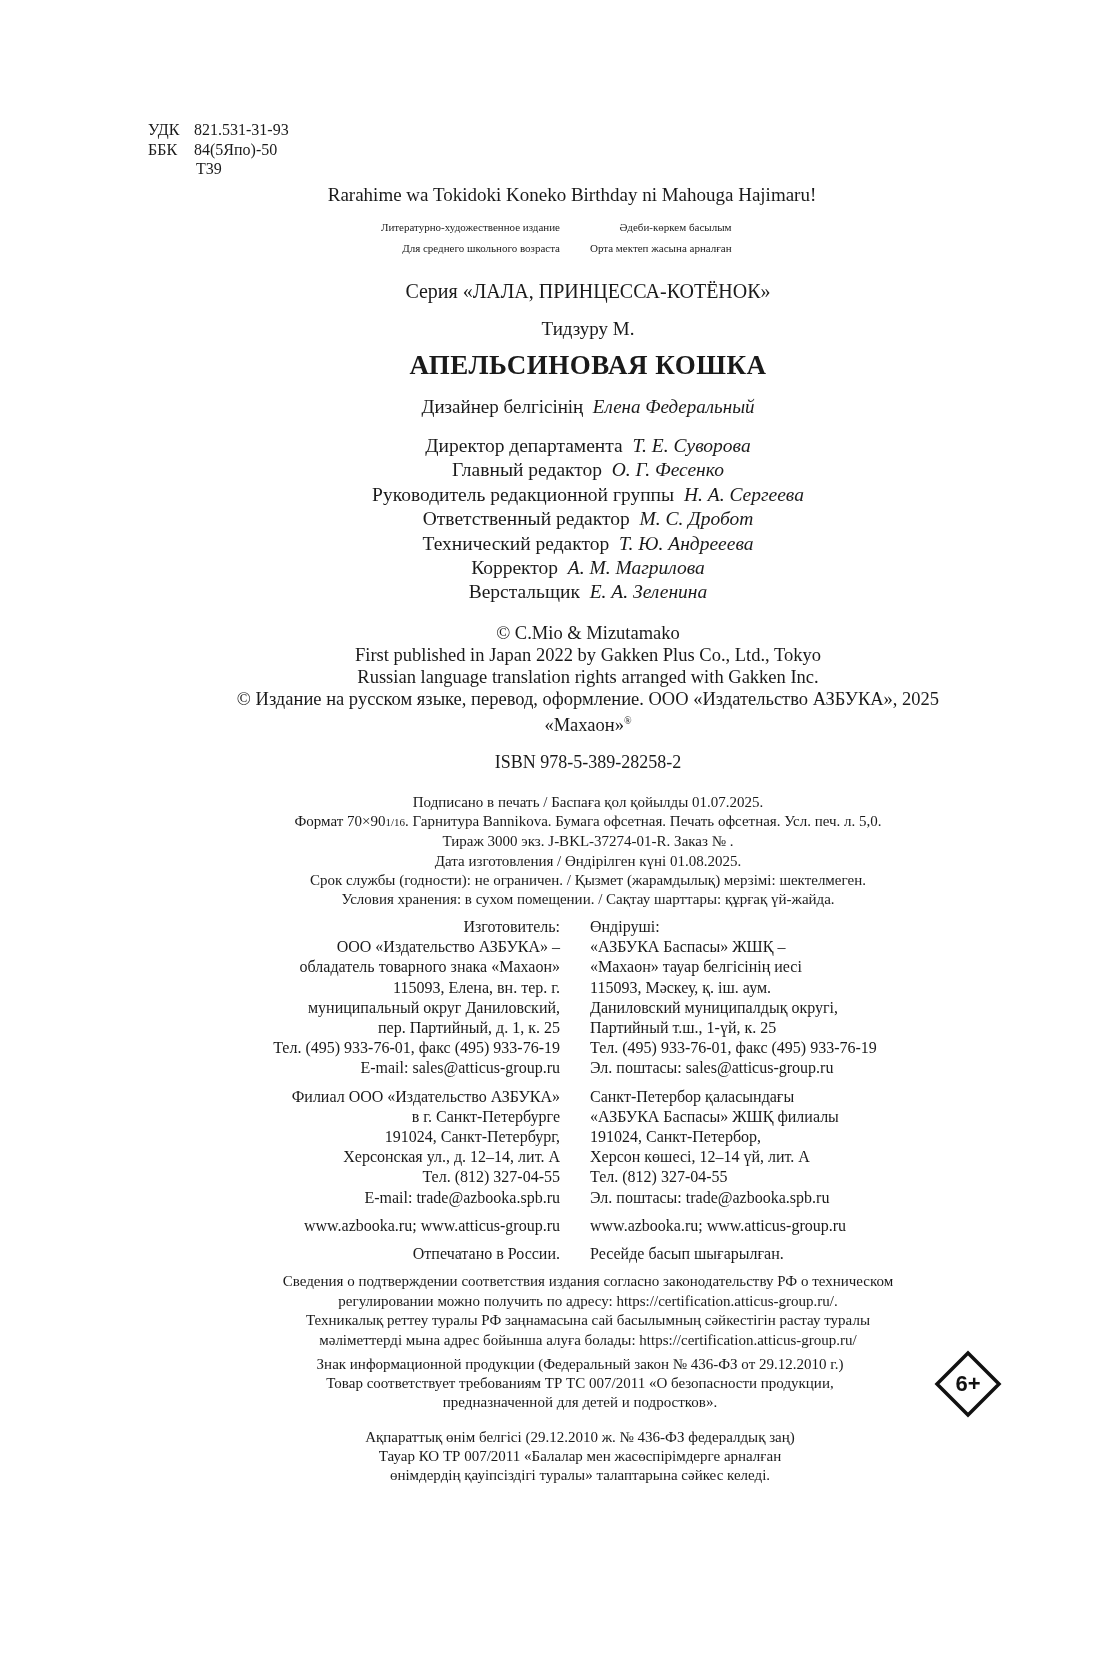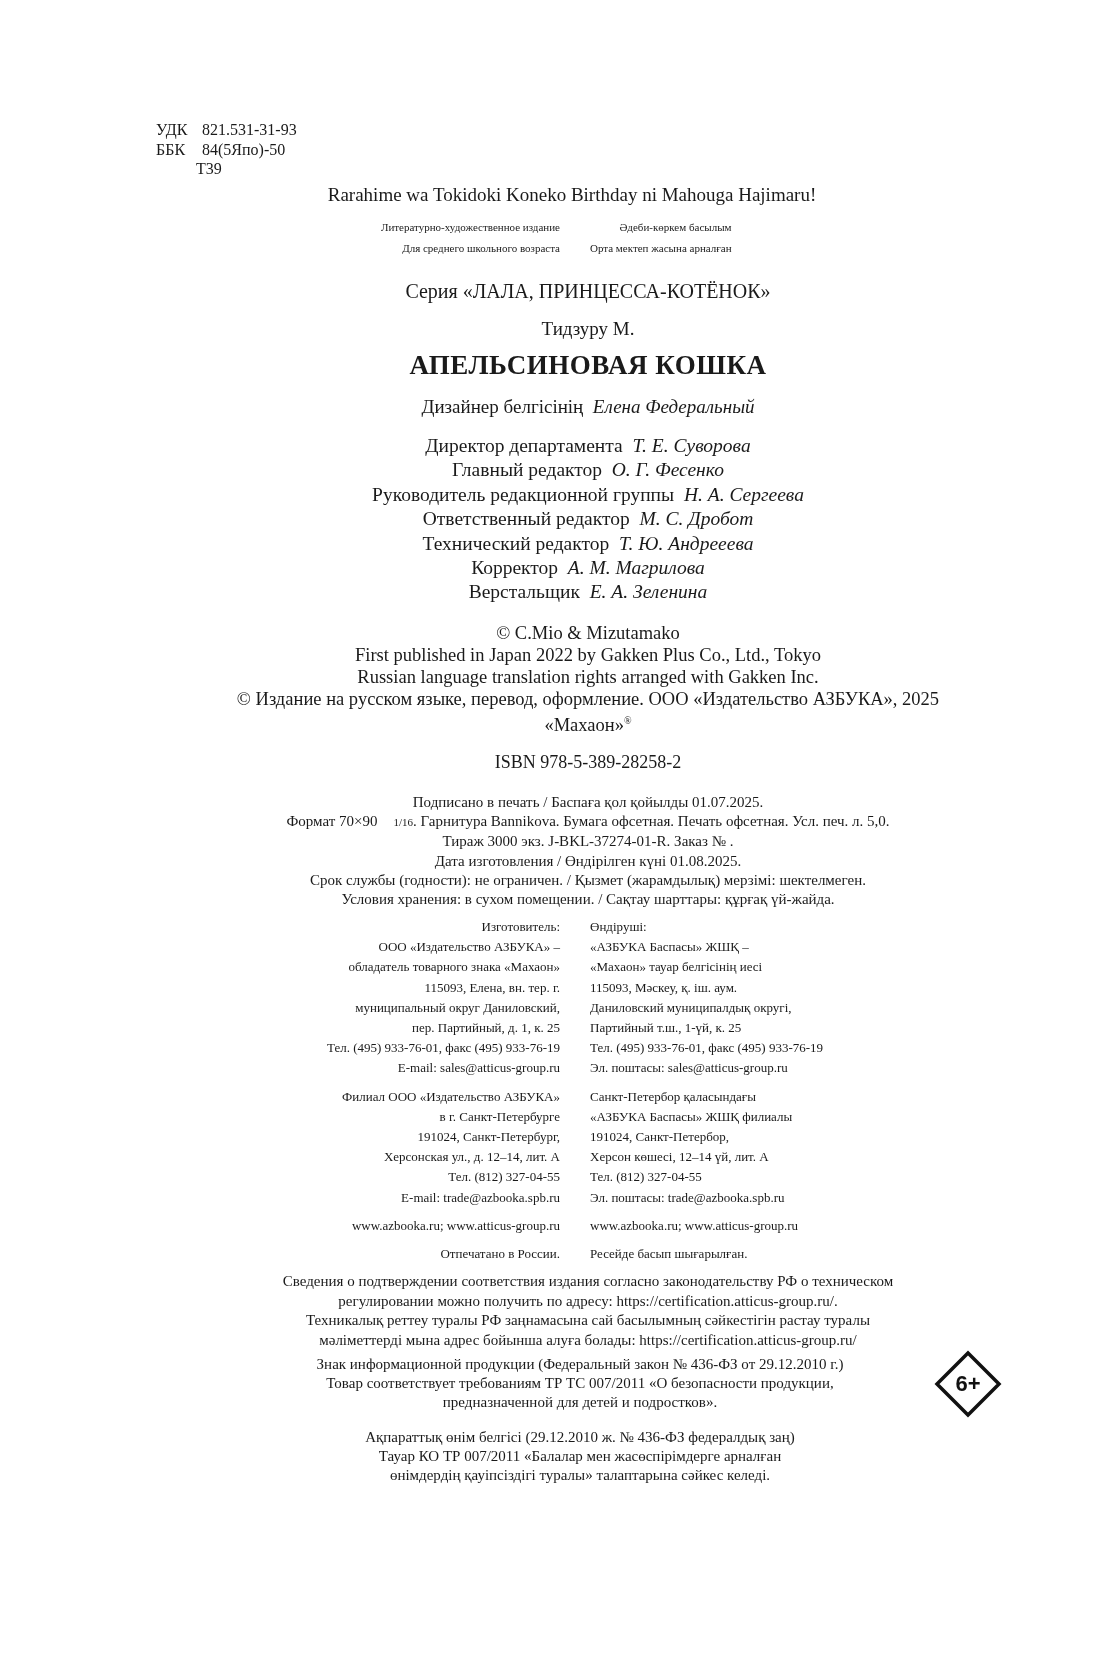--- a/index.html
+++ b/index.html
@@ -5,21 +5,21 @@
   html, body { margin: 0; padding: 0; background: #ffffff; }
   body {
     width: 1100px; height: 1670px; position: relative; overflow: hidden;
     font-family: "Liberation Serif", "DejaVu Serif", serif; color: #1a1a1a;
   }
   .abs { position: absolute; white-space: nowrap; }
   .c { position: absolute; left: 0; width: 1100px; text-align: center; white-space: nowrap; }
   .it { font-style: italic; }
 
   .udk { left: 148px; top: 120px; font-size: 16px; line-height: 19.5px; }
-  .udk .row span.k { display: inline-block; width: 46px; margin-left: 8px; }
+  .udk .row span.k { display: inline-block; width: 46px; }
   .udk .row.t39 { padding-left: 48px; }
 
   .orig { top: 184px; font-size: 19px; left: 22px; }
 
   .twocol { position: absolute; font-size: 11px; line-height: 21px; }
   .twocol.left { right: 540px; text-align: right; }
   .twocol.right { left: 590px; text-align: right; font-family: Liberation Serif, serif; }
   .twocol div { white-space: nowrap; }
 
   .series { top: 280px; font-size: 20px; left: 38px; }
@@ -28,23 +28,23 @@
   .designer { top: 396px; font-size: 19px; left: 38px; }
 
   .staff { top: 434px; font-size: 19.5px; line-height: 24.4px; left: 38px; }
   .staff div { white-space: nowrap; }
 
   .rights { top: 622px; font-size: 18.5px; line-height: 22px; left: 38px; }
   .rights sup { font-size: 10px; }
   .isbn { top: 752px; font-size: 18px; left: 38px; }
 
   .imprint { top: 793px; font-size: 15px; line-height: 19.2px; left: 38px; }
-  .frac { font-size: 11px; padding-left: 16px; }
+  .frac { font-size: 11px; }
 
-  .addr { font-size: 13px; line-height: 20.2px; }
+  .addr { font-size: 16px; line-height: 20.2px; }
   .addr.left { right: 540px; text-align: right; position: absolute; }
   .addr.right { left: 590px; text-align: left; position: absolute; }
   .gap { height: 8px; }
 
   .cert { top: 1272px; font-size: 15px; line-height: 19.5px; left: 38px; }
   .sign { top: 1355px; font-size: 15px; line-height: 19px; left: 30px; }
   .sign-kz { top: 1428px; font-size: 15px; line-height: 19px; left: 30px; }
 
   .badge { position: absolute; left: 934px; top: 1350px; width: 68px; height: 68px; }
   .badge svg { display: block; }

